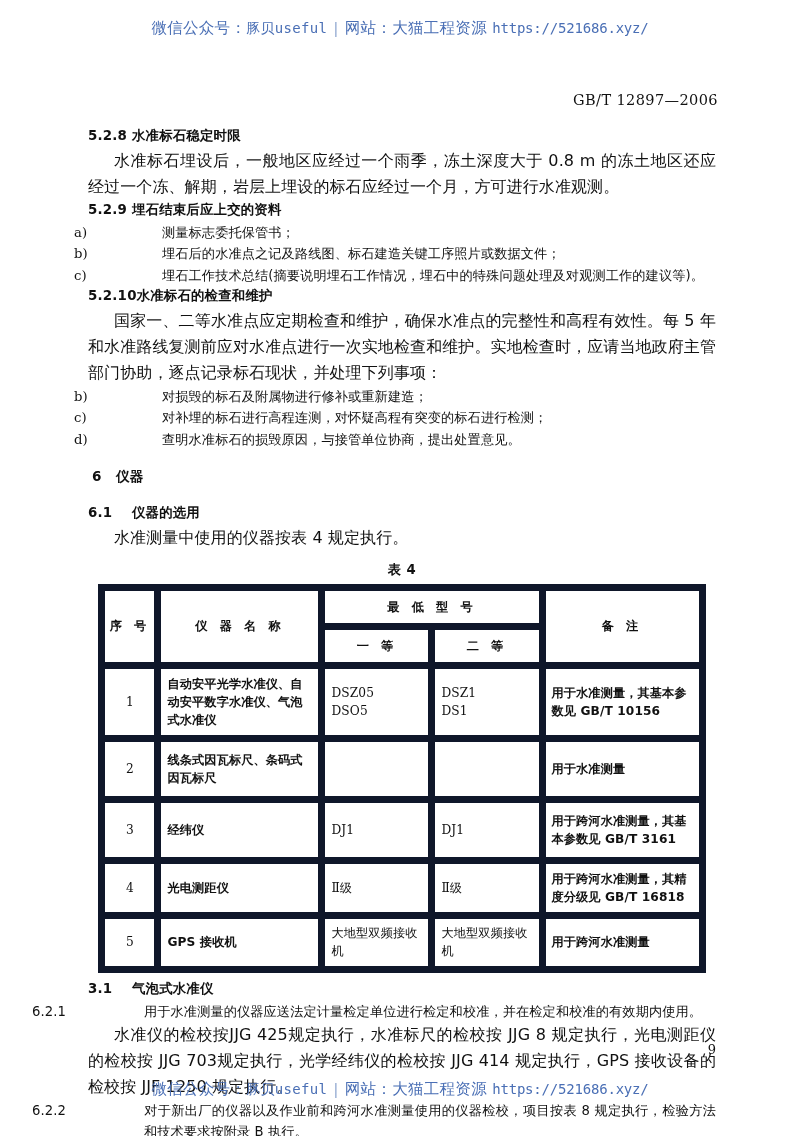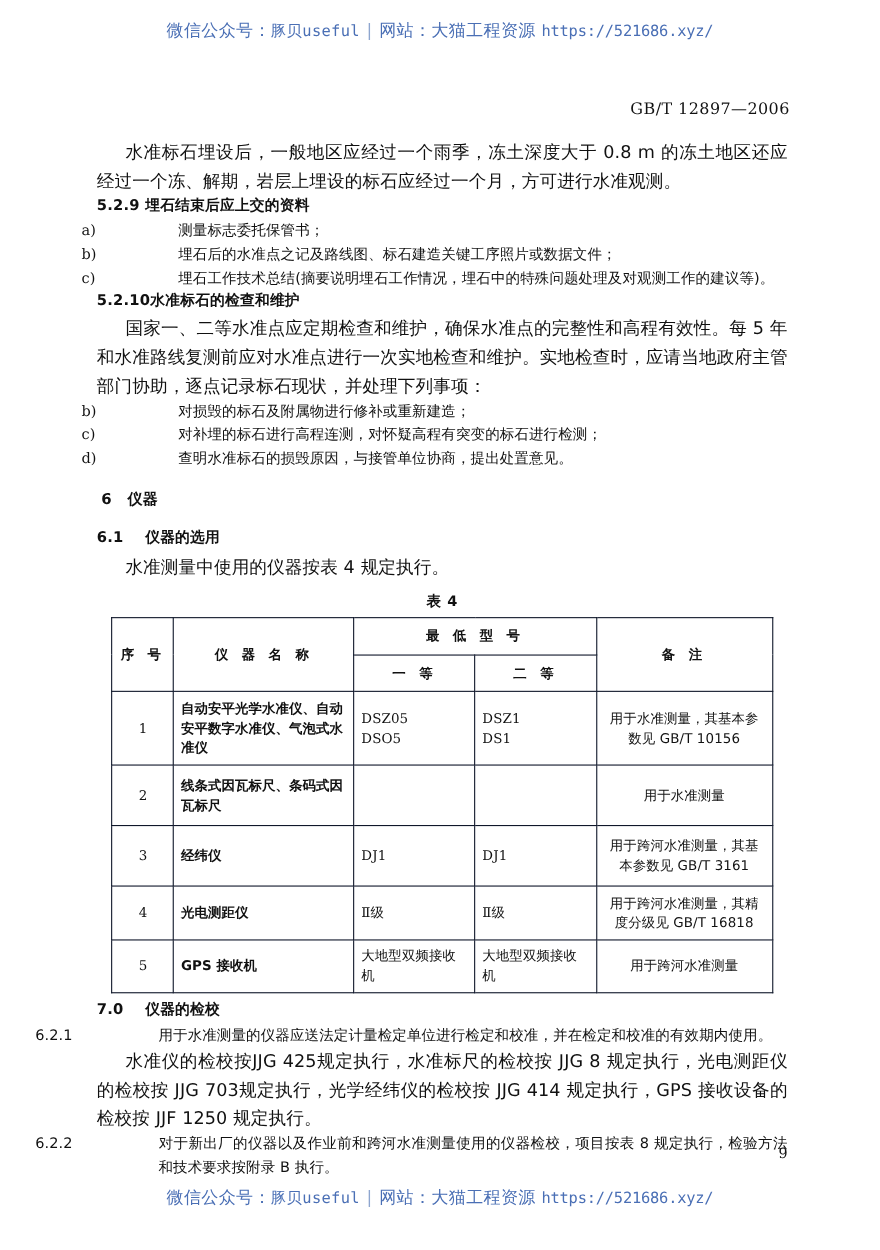--- a/index.html
+++ b/index.html
@@ -146,21 +146,21 @@
   }
   table.spec {
     border-collapse: collapse;
     width: 600px;
     margin: 0 auto;
     table-layout: fixed;
     font-size: 12.2px;
   }
   table.spec th,
   table.spec td {
-    border: 1px solid #0f172a;
+    border: 7px solid #0f172a;
     padding: 5px 6px;
     vertical-align: middle;
     line-height: 1.5;
     letter-spacing: 0.1px;
   }
   table.spec thead th {
     text-align: center;
     font-weight: bold;
     letter-spacing: 4px;
     padding: 7px 4px;
@@ -168,21 +168,21 @@
   table.spec thead th.tight { letter-spacing: 4px; }
   .col-no    { width: 56px;  }
   .col-name  { width: 164px; }
   .col-g1    { width: 110px; }
   .col-g2    { width: 110px; }
   .col-note  { width: 160px; }
 
   td.c-no   { text-align: center; font-family: "DejaVu Serif", "Liberation Serif", serif; }
   td.c-name { text-align: left; font-weight: bold; }
   td.c-mod  { font-family: "DejaVu Serif", "Liberation Serif", serif; }
-  td.c-note { text-align: center; font-weight: normal; }
+  td.c-note { text-align: left; font-weight: bold; }
 
   .row-tall td { height: 56px; }
   .row-mid  td { height: 44px; }
   .row-low  td { height: 38px; }
   .row-slim td { height: 24px; }
 
   
   .page-number {
     position: absolute;
     top: 1042px;
@@ -197,20 +197,23 @@
 <div class="page">
 
   <div class="watermark watermark-top">
     <span>微信公众号：</span><span class="wm-lat">豚贝useful</span><span class="wm-sep">|</span><span>网站：</span><span>大猫工程资源</span> <span class="wm-url">https://521686.xyz/</span>
   </div>
 
   <div class="running-head">GB/T 12897—2006</div>
 
   <div class="content">
 
+    <div class="h-clause">
+      <span class="num">5.2.8</span><span>水准标石稳定时限</span>
+    </div>
     <p class="para indent">水准标石埋设后，一般地区应经过一个雨季，冻土深度大于 0.8 m 的冻土地区还应经过一个冻、解期，岩层上埋设的标石应经过一个月，方可进行水准观测。</p>
 
     <div class="h-clause">
       <span class="num">5.2.9</span><span>埋石结束后应上交的资料</span>
     </div>
     <ol class="alpha">
       <li><span class="marker">a)</span><span>测量标志委托保管书；</span></li>
       <li><span class="marker">b)</span><span>埋石后的水准点之记及路线图、标石建造关键工序照片或数据文件；</span></li>
       <li><span class="marker">c)</span><span>埋石工作技术总结(摘要说明埋石工作情况，埋石中的特殊问题处理及对观测工作的建议等)。</span></li>
     </ol>
@@ -295,21 +298,21 @@
           <td class="c-mod">大地型双频接收机</td>
           <td class="c-mod">大地型双频接收机</td>
           <td class="c-note">用于跨河水准测量</td>
         </tr>
       </tbody>
     </table>
 
     <div class="gap-sm"></div>
 
     <div class="h-clause">
-      <span class="num">7.0</span><span>仪器的检校</span>
+      <span class="num">3.1</span><span>气泡式水准仪</span>
     </div>
 
     <p class="numbered">
       <span class="lead">6.2.1</span><span>用于水准测量的仪器应送法定计量检定单位进行检定和校准，并在检定和校准的有效期内使用。</span>
     </p>
     <p class="para indent">水准仪的检校按JJG 425规定执行，水准标尺的检校按 JJG 8 规定执行，光电测距仪的检校按 JJG 703规定执行，光学经纬仪的检校按 JJG 414 规定执行，GPS 接收设备的检校按 JJF 1250 规定执行。</p>
 
     <p class="numbered">
       <span class="lead">6.2.2</span><span>对于新出厂的仪器以及作业前和跨河水准测量使用的仪器检校，项目按表 8 规定执行，检验方法和技术要求按附录 B 执行。</span>
     </p>

